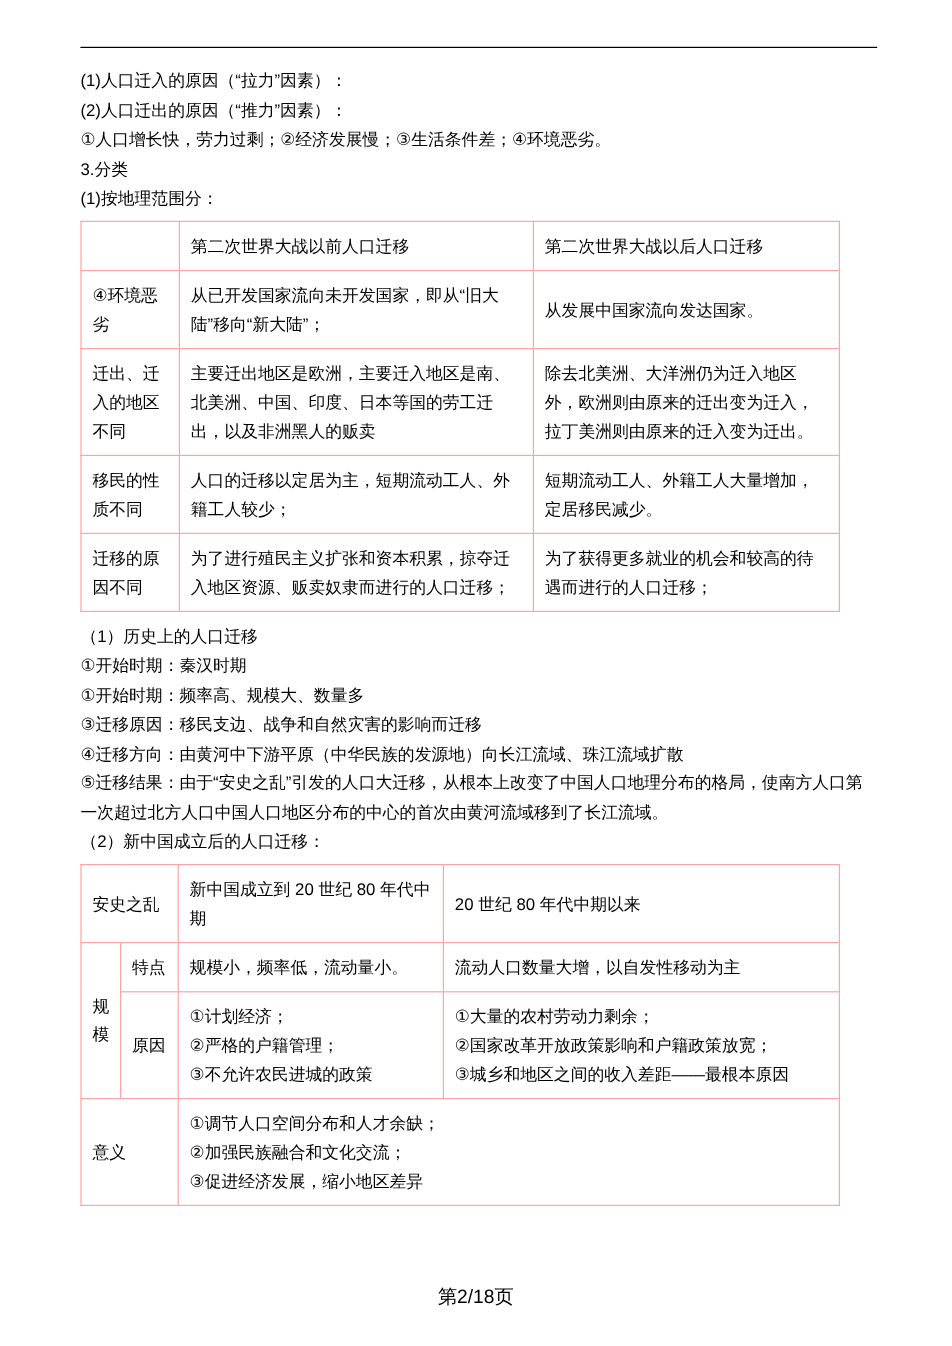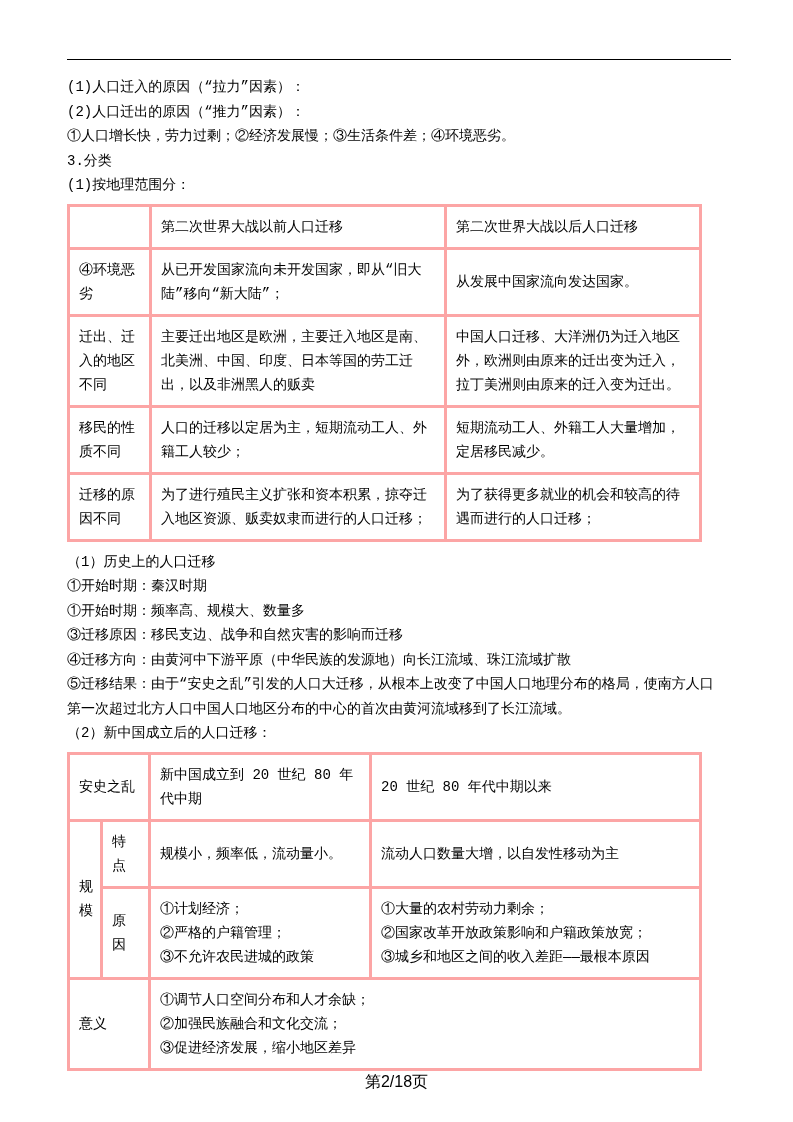--- a/index.html
+++ b/index.html
@@ -8,40 +8,39 @@
     position: relative;
     width: 793px;
     height: 1122px;
     background: #ffffff;
     font-family: "Liberation Sans", "DejaVu Sans", sans-serif;
     color: #000000;
     font-size: 14px;
     overflow: hidden;
   }
   .content {
-    padding: 59px 62px 0 67px;
-    font-family: Liberation Mono, monospace;
+    padding: 39px 62px 0 67px;
   }
   .top-rule {
     border-top: 1px solid #000;
     width: 664px;
     margin-bottom: 15px;
   }
   .para {
     line-height: 24.5px;
     width: 660px;
   }
   table.doc-table {
     border-collapse: collapse;
     table-layout: fixed;
     width: 632px;
     margin: 6px 0 8px 0;
   }
   table.doc-table td {
-    border: 3px solid #fca5a5;
+    border: 1px solid #fca5a5;
     padding: 8px 9px;
     vertical-align: middle;
     text-align: left;
     line-height: 24px;
     font-weight: normal;
     word-break: break-all;
   }
   td.label-cell { vertical-align: middle; }
   td.center-cell { text-align: center; padding: 4px 3px; }
   .pre { white-space: pre-line; }
@@ -82,21 +81,21 @@
           <td>第二次世界大战以后人口迁移</td>
         </tr>
         <tr>
           <td class="label-cell">④环境恶劣</td>
           <td>从已开发国家流向未开发国家，即从“旧大陆”移向“新大陆”；</td>
           <td>从发展中国家流向发达国家。</td>
         </tr>
         <tr>
           <td class="label-cell">迁出、迁入的地区不同</td>
           <td>主要迁出地区是欧洲，主要迁入地区是南、北美洲、中国、印度、日本等国的劳工迁出，以及非洲黑人的贩卖</td>
-          <td>中国人口迁移、大洋洲仍为迁入地区外，欧洲则由原来的迁出变为迁入，拉丁美洲则由原来的迁入变为迁出。</td>
+          <td>除去北美洲、大洋洲仍为迁入地区外，欧洲则由原来的迁出变为迁入，拉丁美洲则由原来的迁入变为迁出。</td>
         </tr>
         <tr>
           <td class="label-cell">移民的性质不同</td>
           <td>人口的迁移以定居为主，短期流动工人、外籍工人较少；</td>
           <td>短期流动工人、外籍工人大量增加，定居移民减少。</td>
         </tr>
         <tr>
           <td class="label-cell">迁移的原因不同</td>
           <td>为了进行殖民主义扩张和资本积累，掠夺迁入地区资源、贩卖奴隶而进行的人口迁移；</td>
           <td>为了获得更多就业的机会和较高的待遇而进行的人口迁移；</td>

